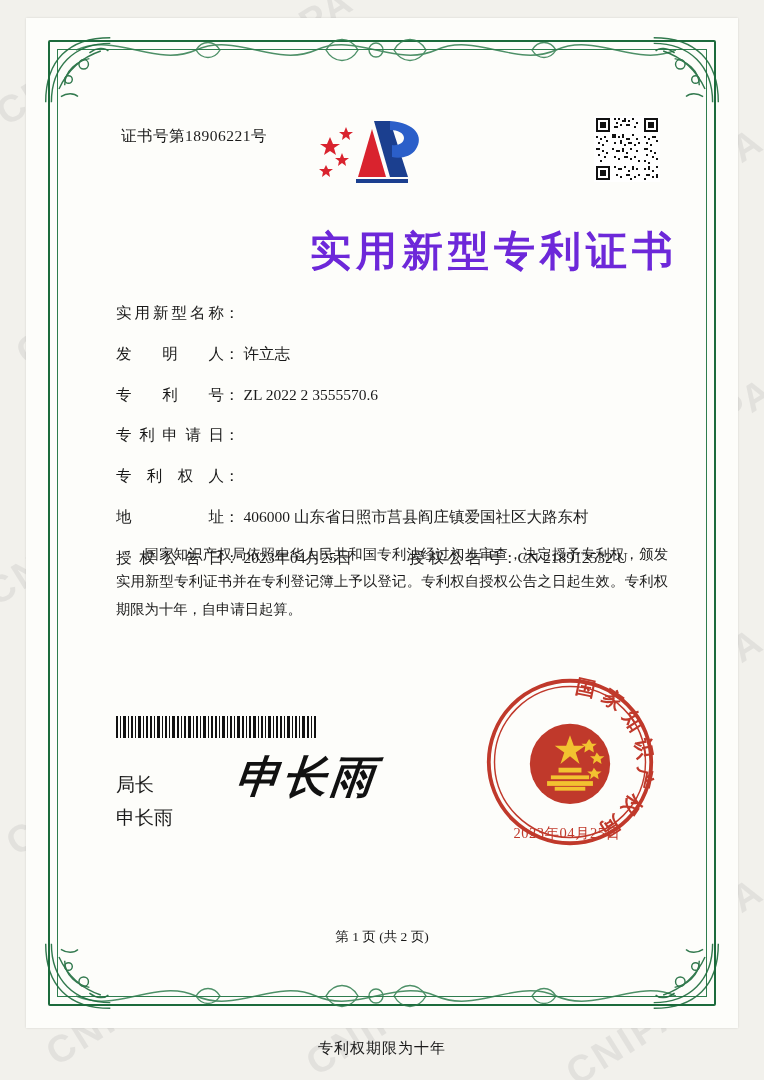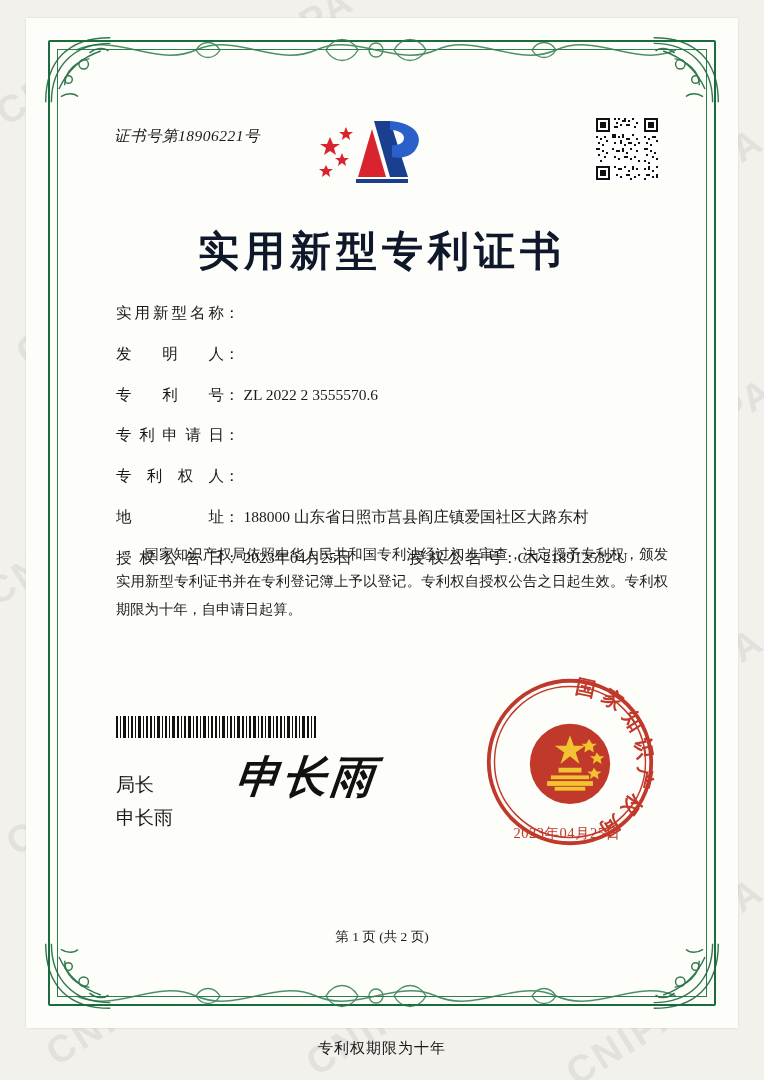--- a/index.html
+++ b/index.html
@@ -90,25 +90,24 @@
   .content {
     position: absolute;
     left: 60px;
     top: 78px;
     right: 60px;
     bottom: 60px;
   }
 
   .cert-no {
     position: absolute;
-    left: 28px;
+    left: 35px;
     top: 30px;
     font-size: 15.5px;
     letter-spacing: 0.5px;
-    font-style: italic;
   }
 
   .logo {
     position: absolute;
     left: 50%;
     top: 15px;
     transform: translateX(-50%);
     width: 140px;
     height: 86px;
   }
@@ -120,26 +119,26 @@
     width: 66px;
     height: 66px;
     background: #fff;
   }
 
   .title {
     position: absolute;
     left: 0;
     right: 0;
     top: 128px;
-    text-align: center;
+    text-align: right;
     font-family: Liberation Sans, sans-serif;
     font-weight: 700;
     font-size: 41px;
     letter-spacing: 5px;
-    color: #0f172a;
+    color: #6d28d9;
   }
 
   .fields {
     position: absolute;
     left: 30px;
     right: 10px;
     top: 205px;
   }
   .field-row {
     display: flex;
@@ -482,20 +481,21 @@
           </div>
           <div class="field-colon">：</div>
         </div>
         <div class="field-row">
           <div class="field-label">
             <span>发</span>
             <span>明</span>
             <span>人</span>
           </div>
           <div class="field-colon">：</div>
+          <div class="field-value">许立志</div>
         </div>
         <div class="field-row">
           <div class="field-label">
             <span>专</span>
             <span>利</span>
             <span>号</span>
           </div>
           <div class="field-colon">：</div>
           <div class="field-value">ZL 2022 2 3555570.6</div>
         </div>
@@ -517,21 +517,21 @@
             <span>人</span>
           </div>
           <div class="field-colon">：</div>
         </div>
         <div class="field-row">
           <div class="field-label">
             <span>地</span>
             <span>址</span>
           </div>
           <div class="field-colon">：</div>
-          <div class="field-value">188000 山东省日照市莒县阎庄镇爱国社区大路东村</div>
+          <div class="field-value">406000 山东省日照市莒县阎庄镇爱国社区大路东村</div>
         </div>
         <div class="field-row">
           <div class="field-label">
             <span>授</span>
             <span>权</span>
             <span>公</span>
             <span>告</span>
             <span>日</span>
           </div>
           <div class="field-colon">：</div>

